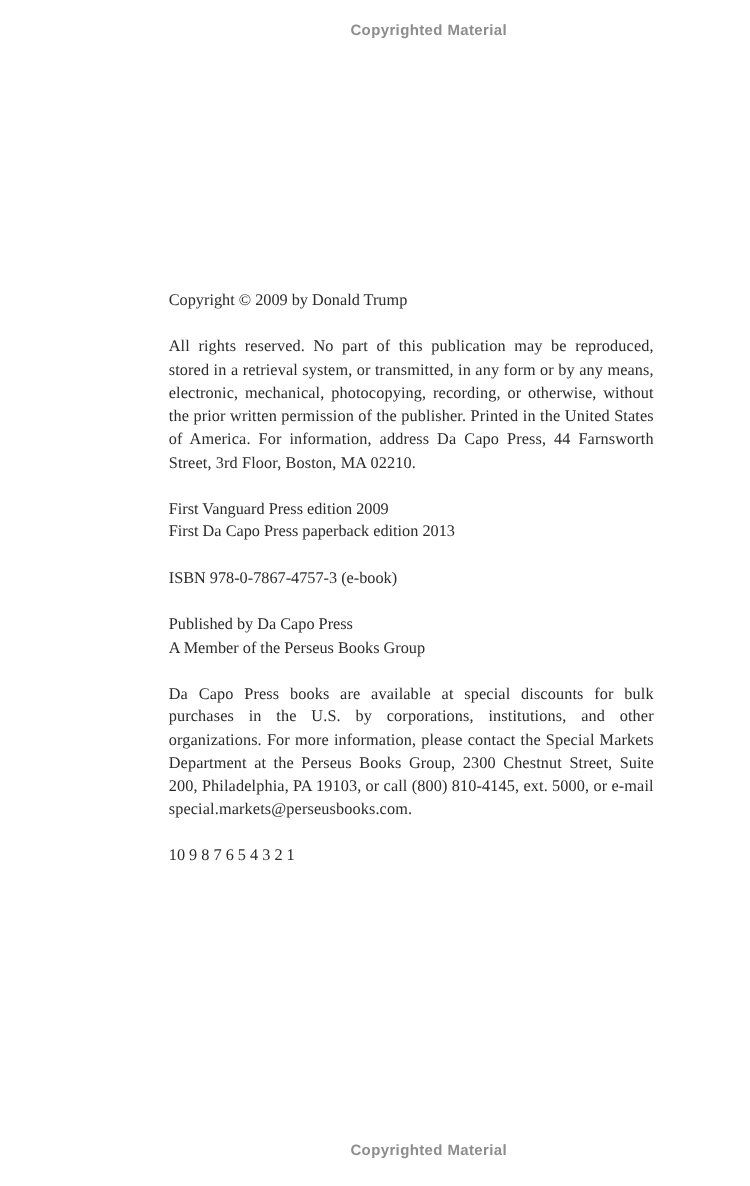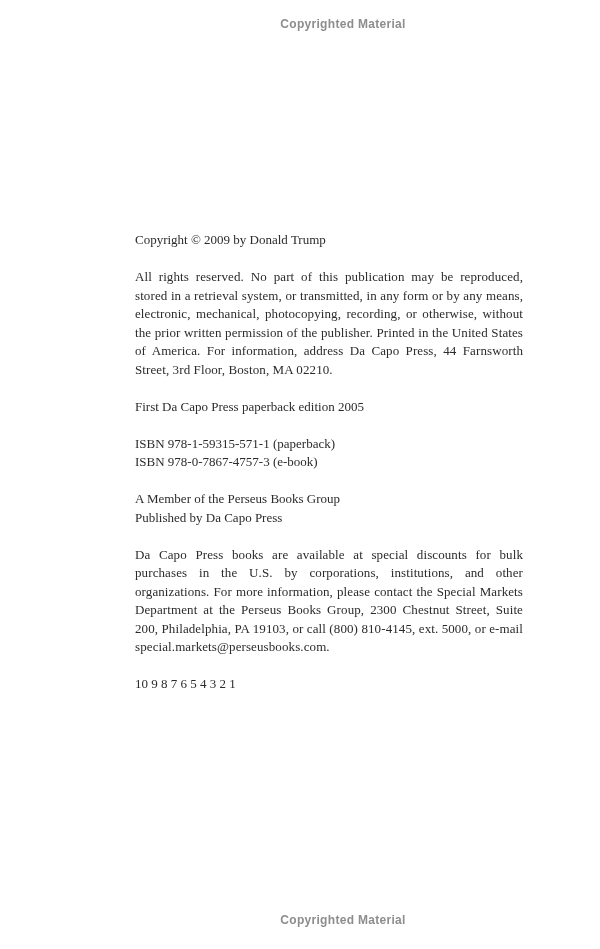--- a/index.html
+++ b/index.html
@@ -55,31 +55,31 @@
   <div class="watermark top">Copyrighted Material</div>
 
   <div class="content">
 
     <div class="block">Copyright © 2009 by Donald Trump</div>
 
     <div class="block justify">All rights reserved. No part of this publication may be reproduced, stored in a retrieval system, or transmitted, in any form or by any means, electronic, mechanical, photocopying, recording, or otherwise, without the prior written permission of the publisher. Printed in the United States of America. For information, address Da Capo Press, 44 Farnsworth Street, 3rd Floor, Boston, MA 02210.</div>
 
 
     <div class="block">
-      <div class="line">First Da Capo Press paperback edition 2005</div>
+      <div class="line">First Vanguard Press edition 2009</div>
+      <div class="line">First Da Capo Press paperback edition 2013</div>
     </div>
 
     <div class="block">
-      <div class="line">ISBN 978-1-59315-571-1 (paperback)</div>
       <div class="line">ISBN 978-0-7867-4757-3 (e-book)</div>
     </div>
 
     <div class="block">
+      <div class="line">Published by Da Capo Press</div>
       <div class="line">A Member of the Perseus Books Group</div>
-      <div class="line">Published by Da Capo Press</div>
     </div>
 
     <div class="block justify">Da Capo Press books are available at special discounts for bulk purchases in the U.S. by corporations, institutions, and other organizations. For more information, please contact the Special Markets Department at the Perseus Books Group, 2300 Chestnut Street, Suite 200, Philadelphia, PA 19103, or call (800) 810-4145, ext. 5000, or e-mail special.markets@perseusbooks.com.</div>
 
     <div class="block">10 9 8 7 6 5 4 3 2 1</div>
 
   </div>
 
   <div class="watermark bottom">Copyrighted Material</div>
 

